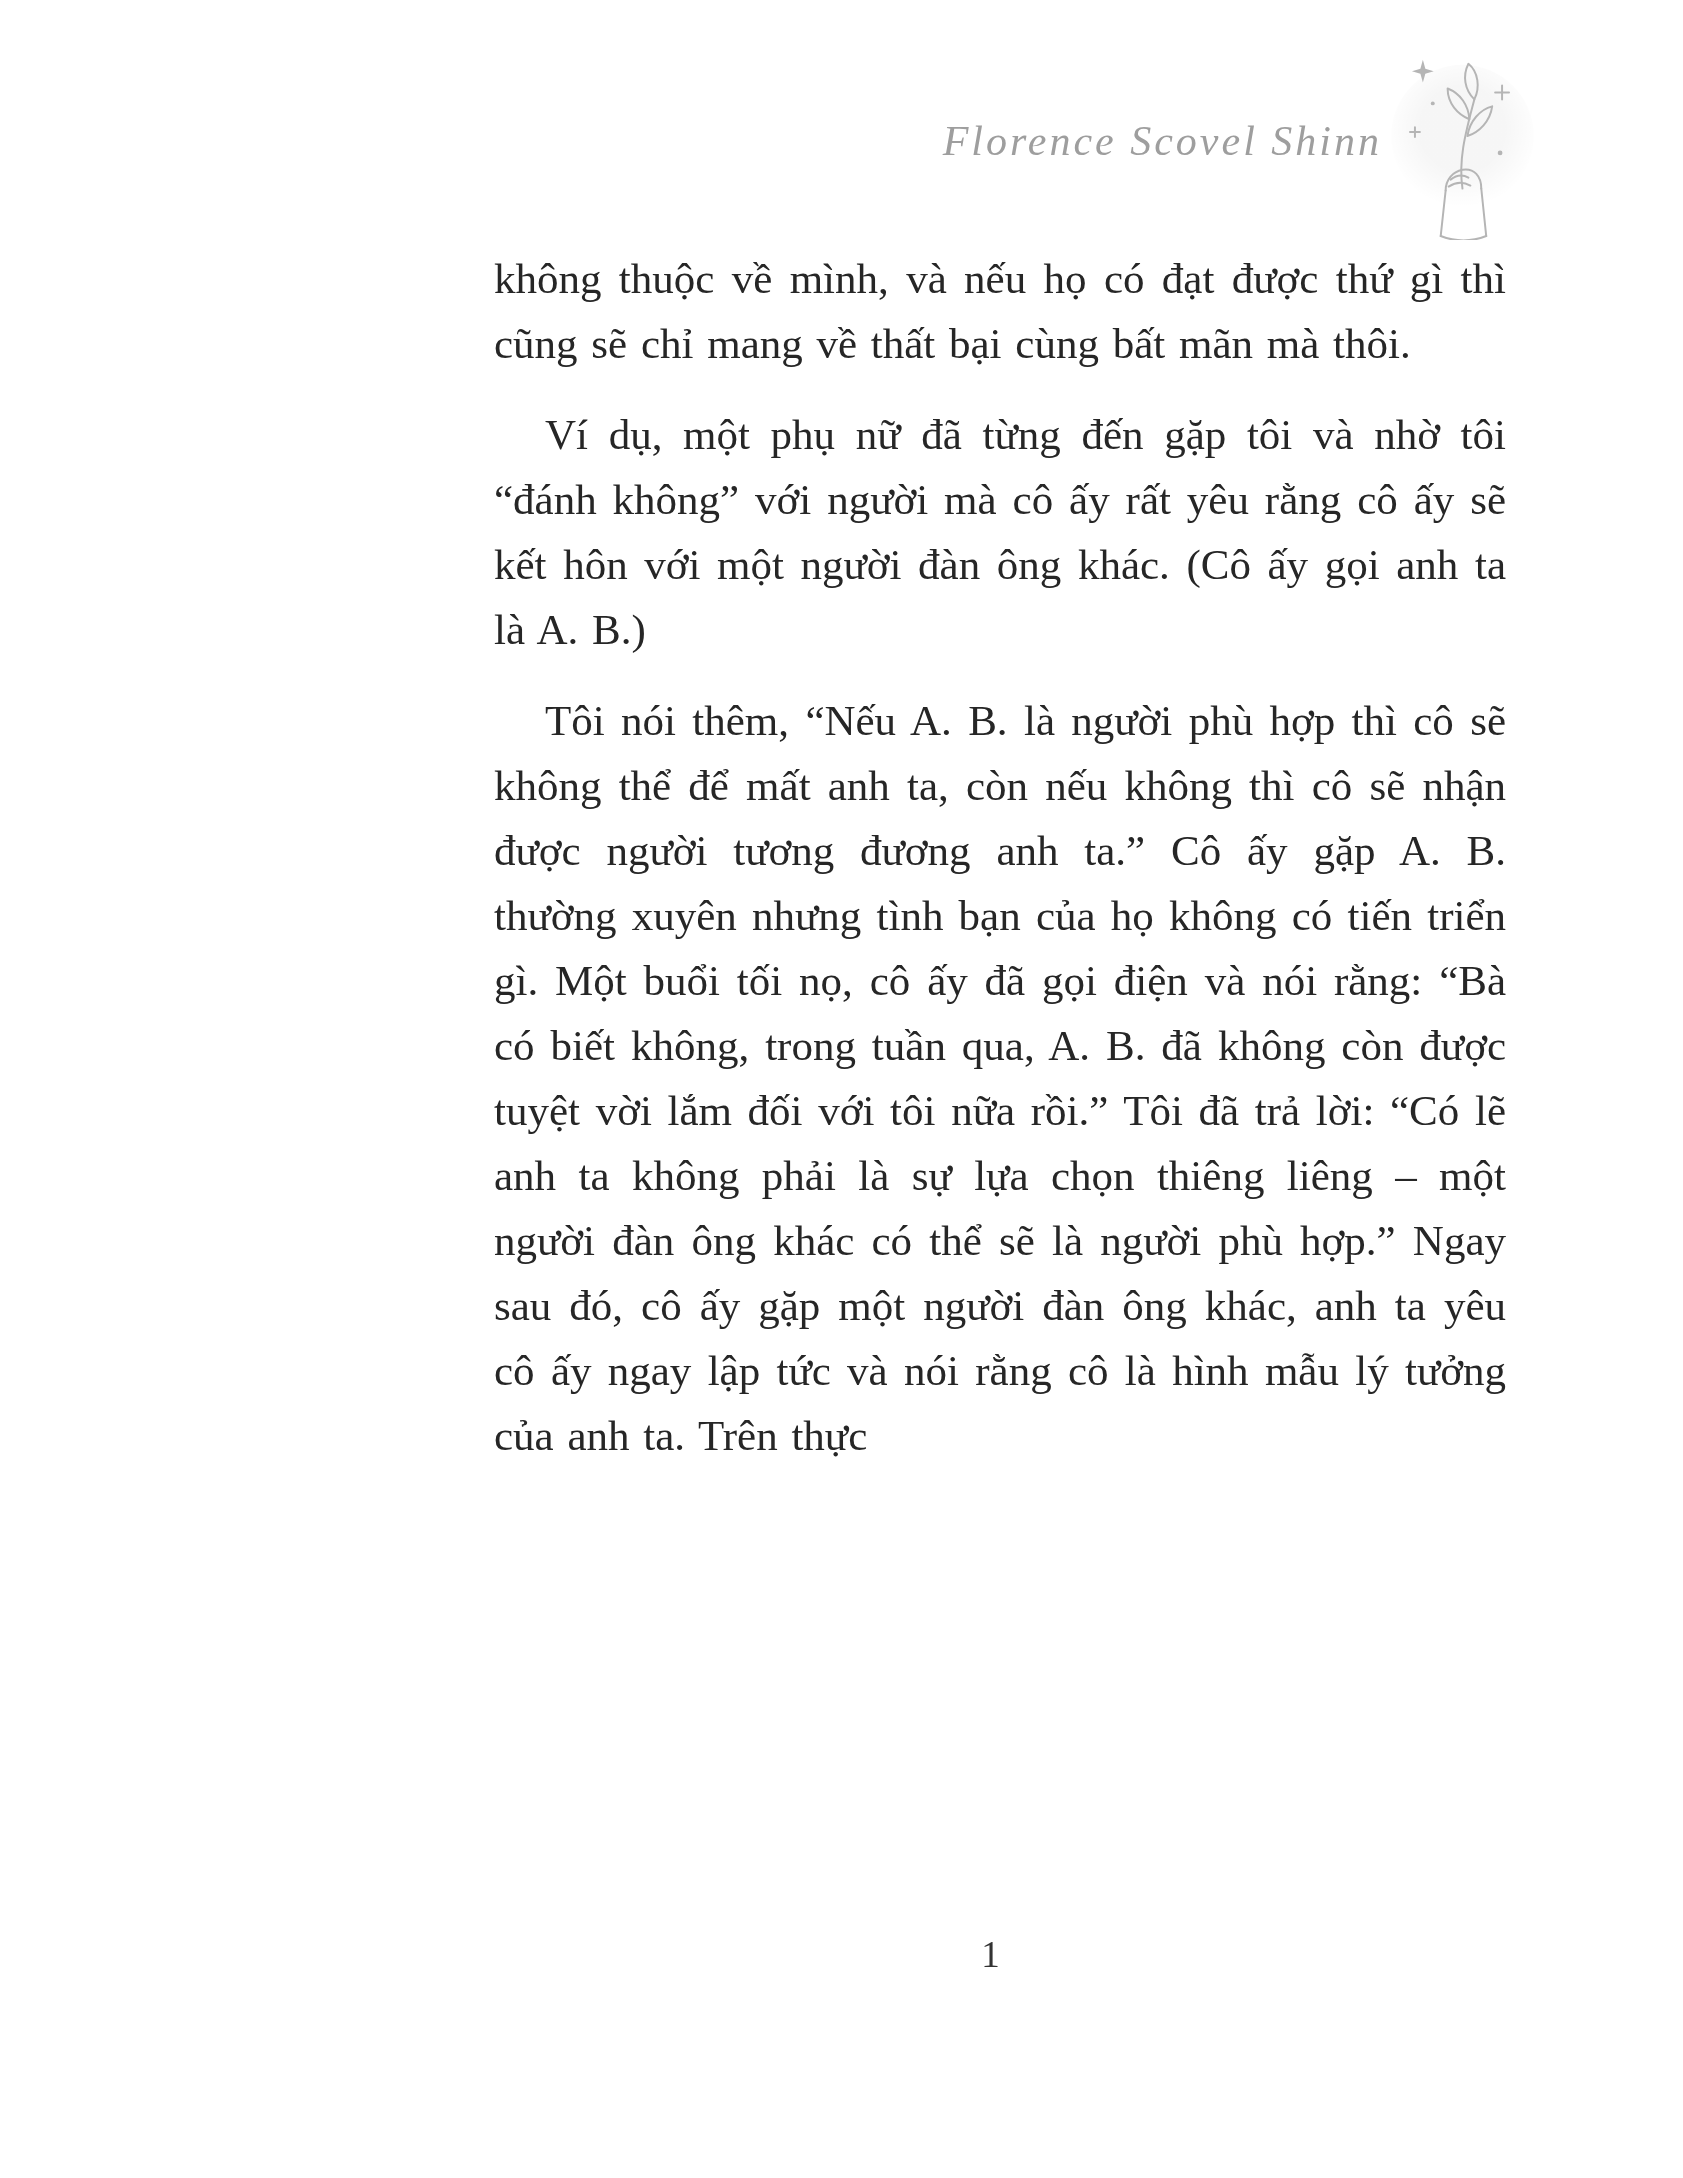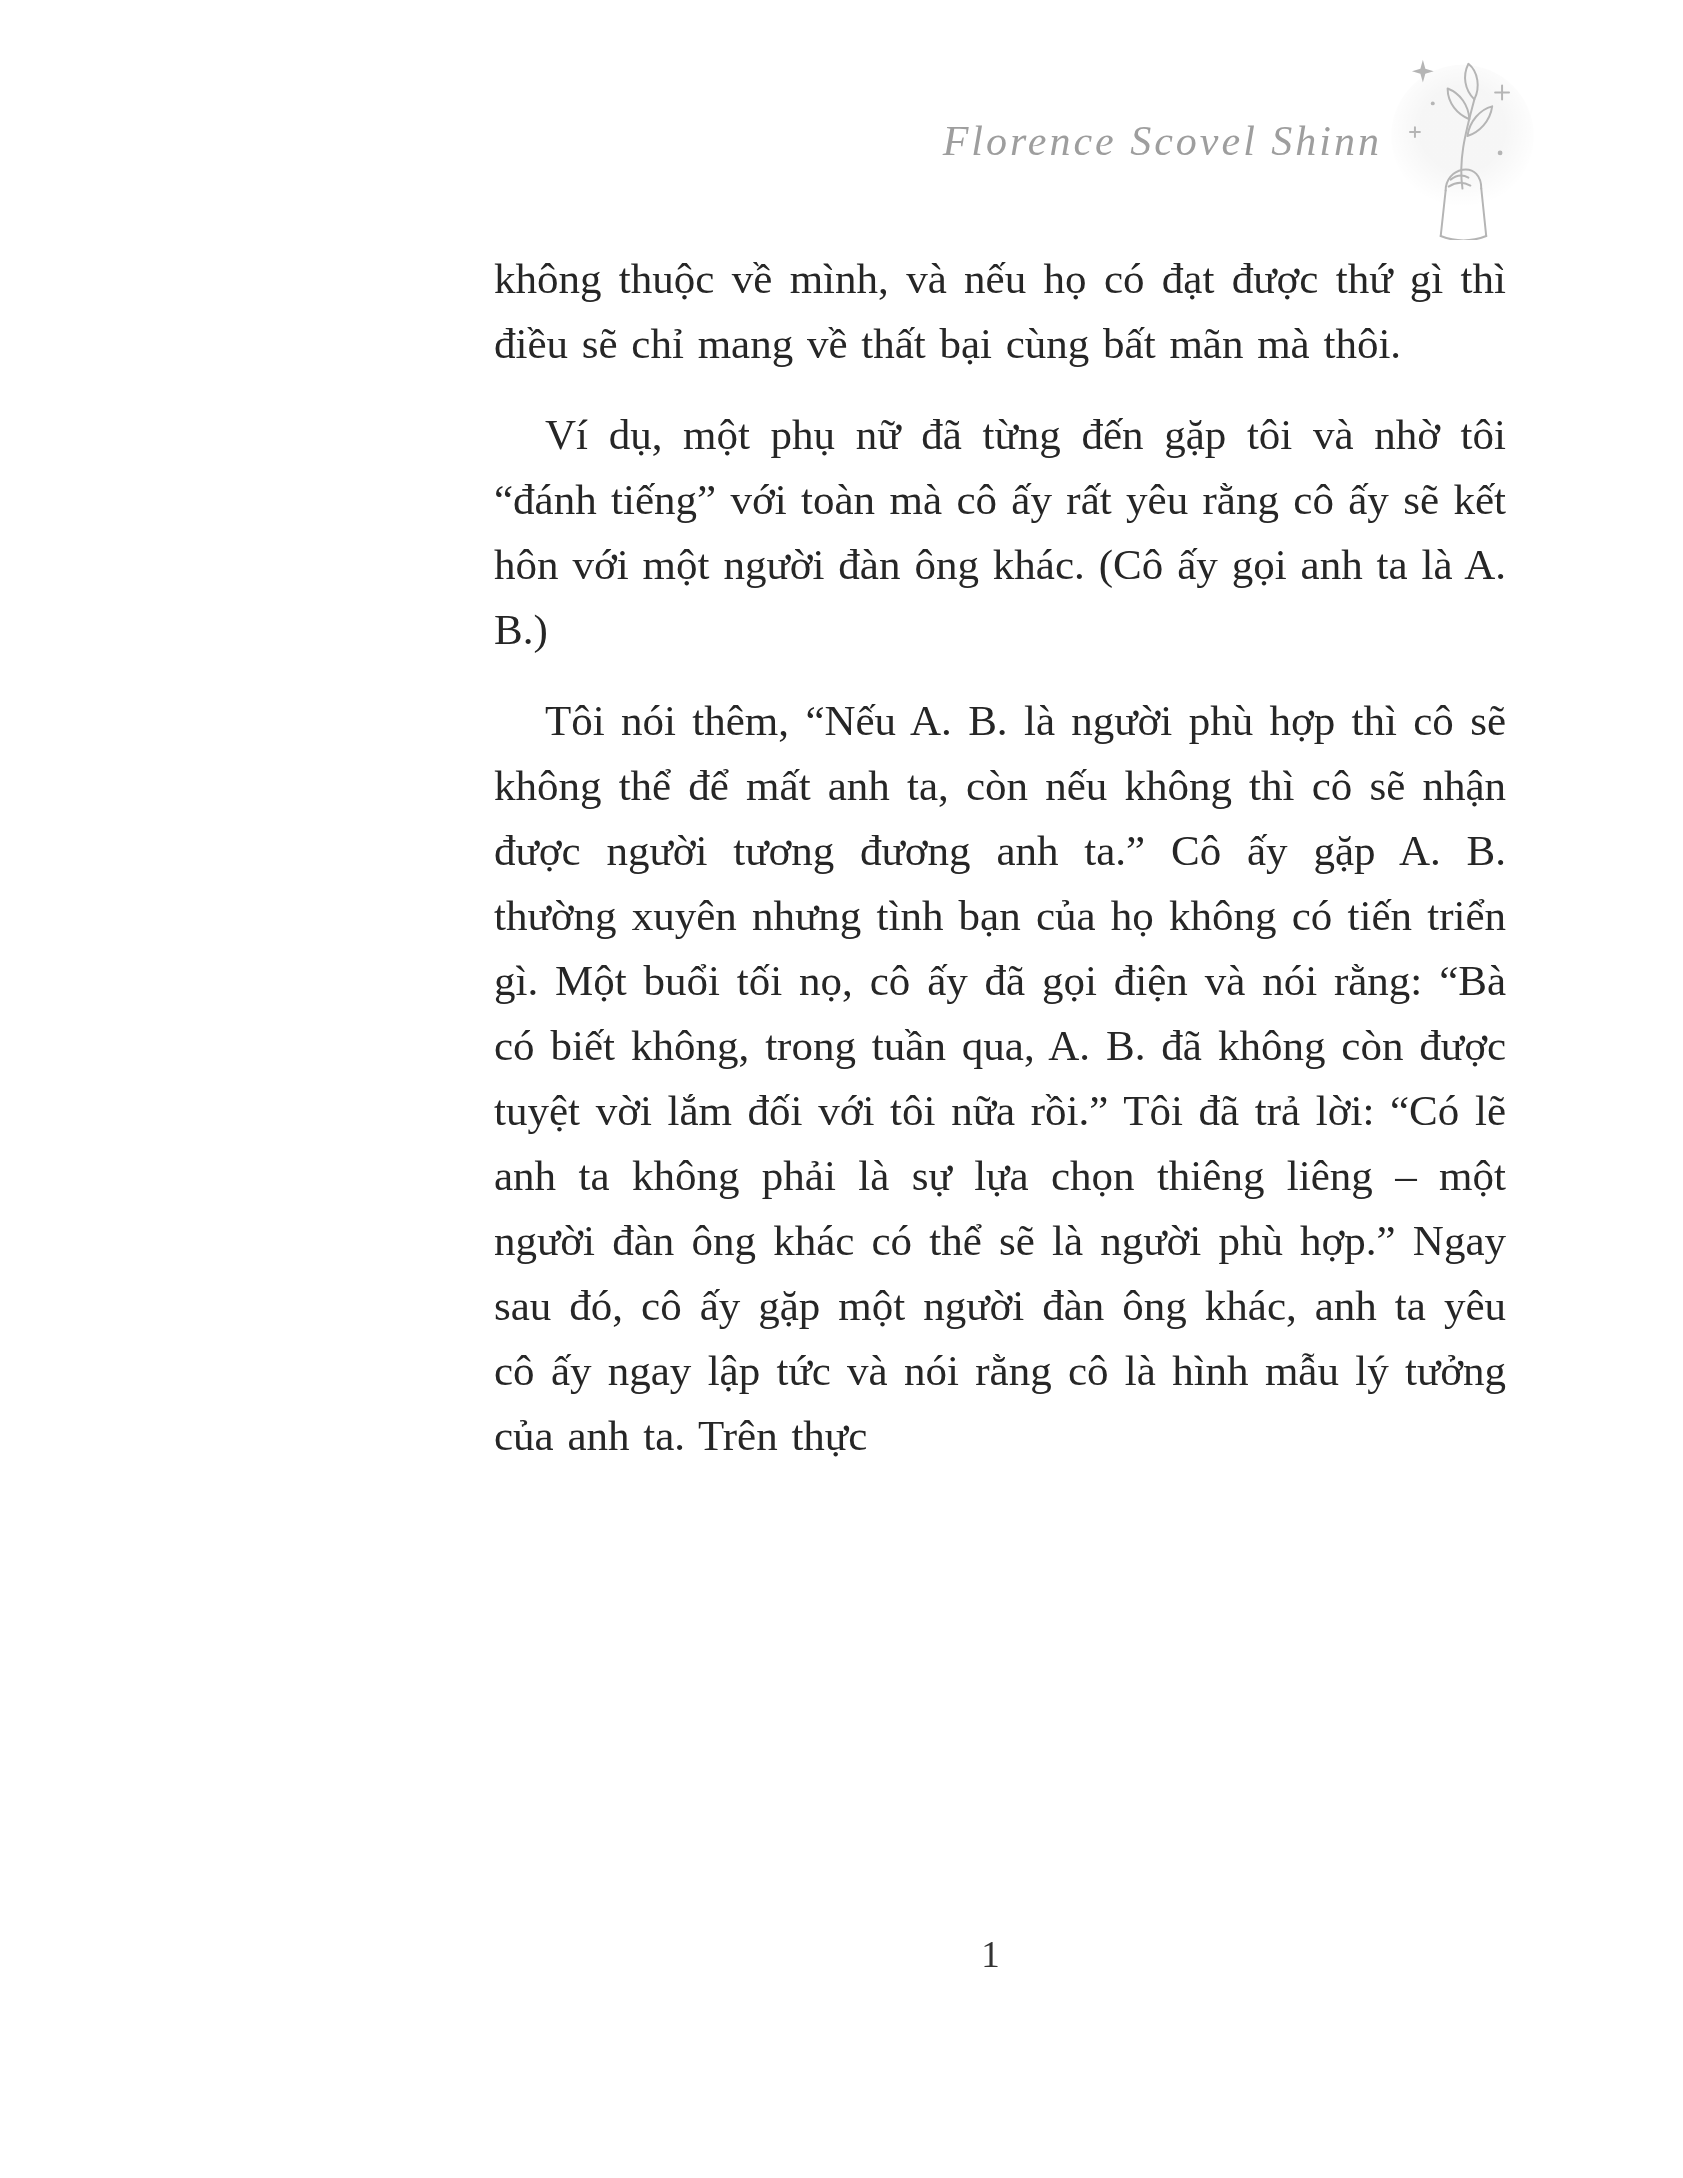--- a/index.html
+++ b/index.html
@@ -114,21 +114,21 @@
 
       <path class="spark" d="M38,18 L40.5,27 L49,29.5 L40.5,32 L38,41 L35.5,32 L27,29.5 L35.5,27 Z"></path>
       <path class="ln" d="M118,44 L118,58 M111,51 L125,51"></path>
       <path class="ln" d="M30,86 L30,96 M25,91 L35,91"></path>
       <circle class="spark" cx="116" cy="112" r="2.4"></circle>
       <circle class="spark" cx="48" cy="62" r="2"></circle>
     </svg>
   </div>
 
   <div class="content">
-    <p class="first">không thuộc về mình, và nếu họ có đạt được thứ gì thì điều sẽ chỉ mang về thất bại cùng bất mãn mà thôi.</p>
-    <p>Ví dụ, một phụ nữ đã từng đến gặp tôi và nhờ tôi “đánh tiếng” với toàn mà cô ấy rất yêu rằng cô ấy sẽ kết hôn với một người đàn ông khác. (Cô ấy gọi anh ta là A. B.)</p>
+    <p class="first">không thuộc về mình, và nếu họ có đạt được thứ gì thì cũng sẽ chỉ mang về thất bại cùng bất mãn mà thôi.</p>
+    <p>Ví dụ, một phụ nữ đã từng đến gặp tôi và nhờ tôi “đánh không” với người mà cô ấy rất yêu rằng cô ấy sẽ kết hôn với một người đàn ông khác. (Cô ấy gọi anh ta là A. B.)</p>
     <p>Tôi nói thêm, “Nếu A. B. là người phù hợp thì cô sẽ không thể để mất anh ta, còn nếu không thì cô sẽ nhận được người tương đương anh ta.” Cô ấy gặp A. B. thường xuyên nhưng tình bạn của họ không có tiến triển gì. Một buổi tối nọ, cô ấy đã gọi điện và nói rằng: “Bà có biết không, trong tuần qua, A. B. đã không còn được tuyệt vời lắm đối với tôi nữa rồi.” Tôi đã trả lời: “Có lẽ anh ta không phải là sự lựa chọn thiêng liêng – một người đàn ông khác có thể sẽ là người phù hợp.” Ngay sau đó, cô ấy gặp một người đàn ông khác, anh ta yêu cô ấy ngay lập tức và nói rằng cô là hình mẫu lý tưởng của anh ta. Trên thực</p>
   </div>
 
   <div class="page-number">1</div>
 
 </div>
 
 
 </body></html>

